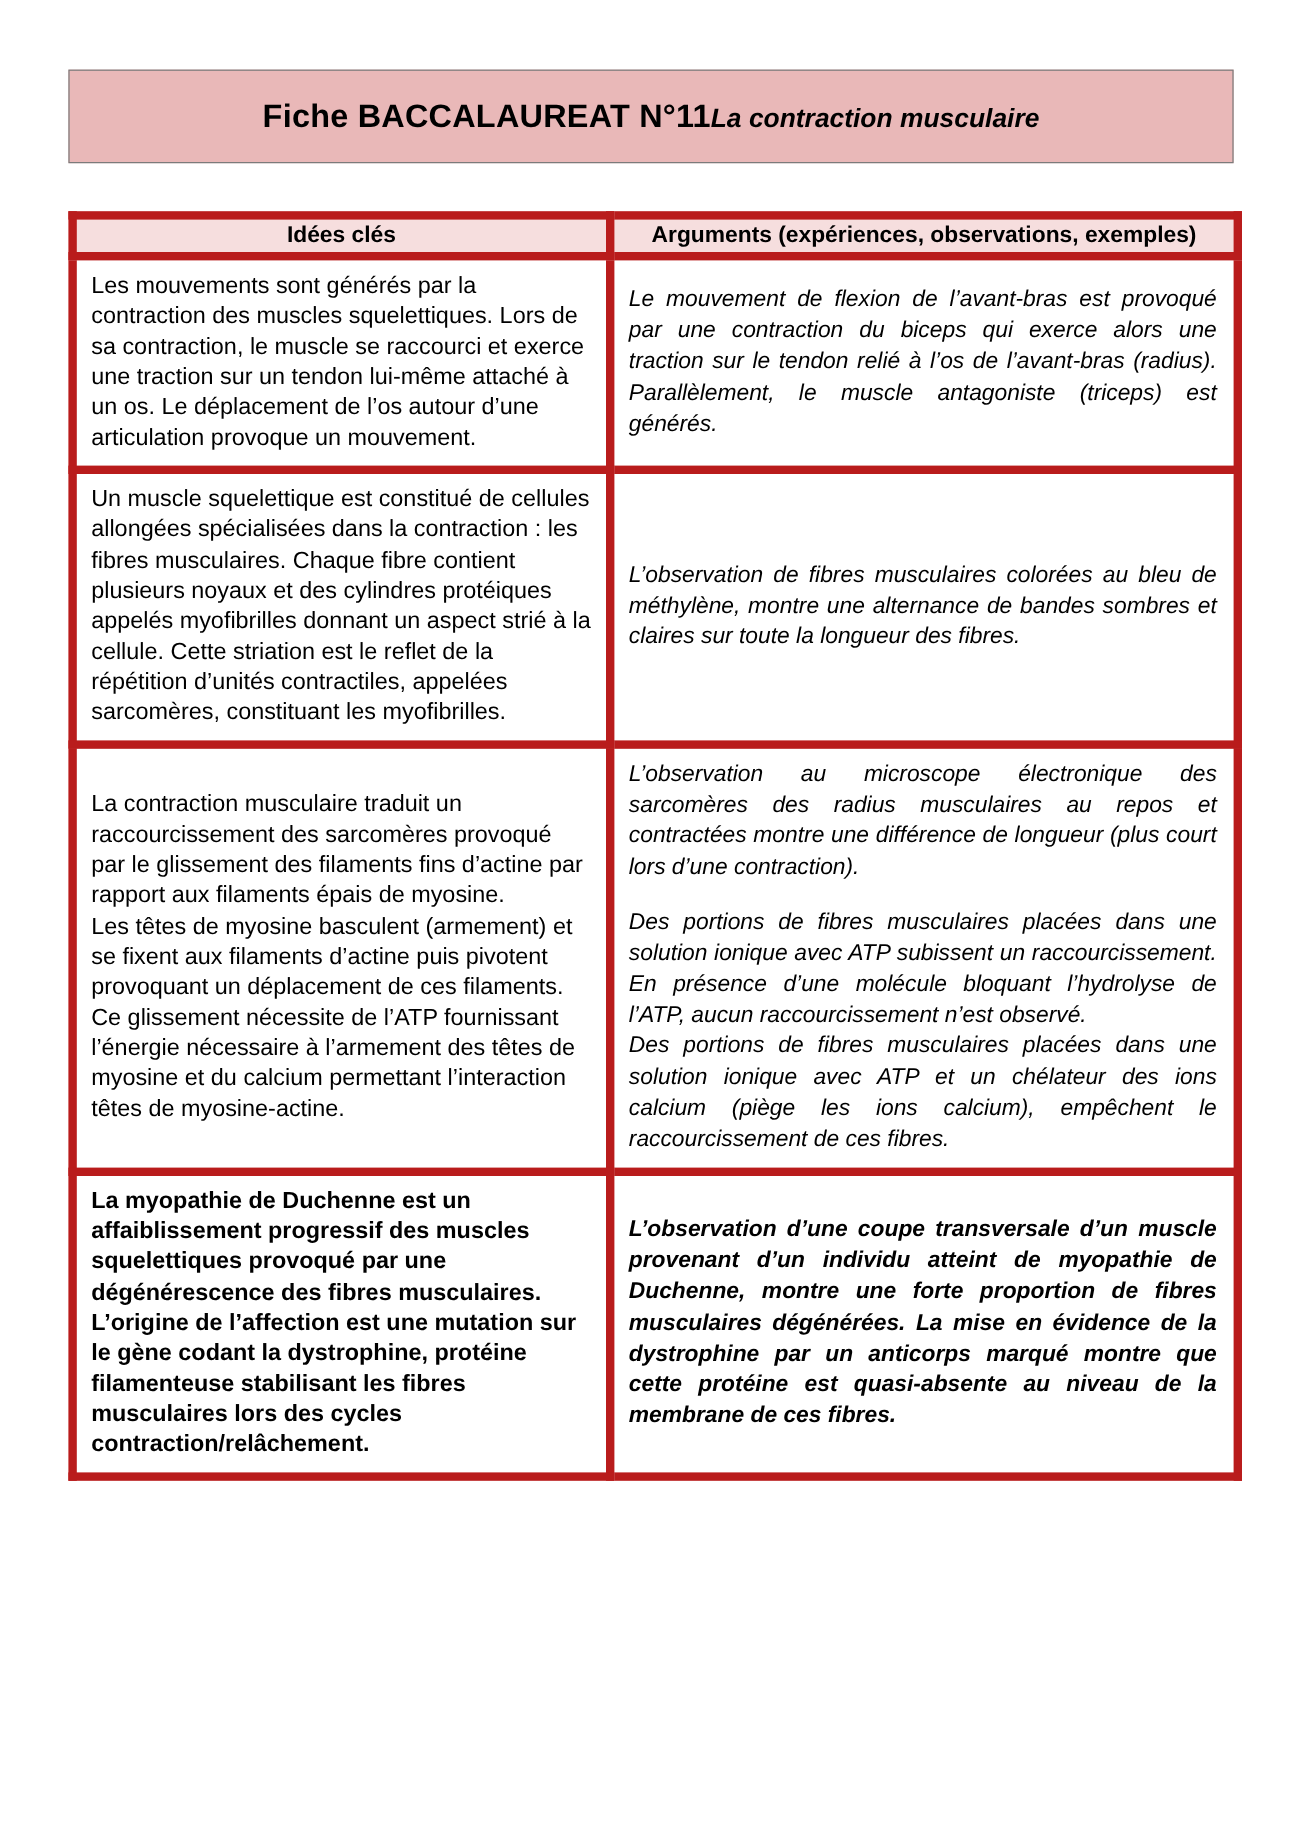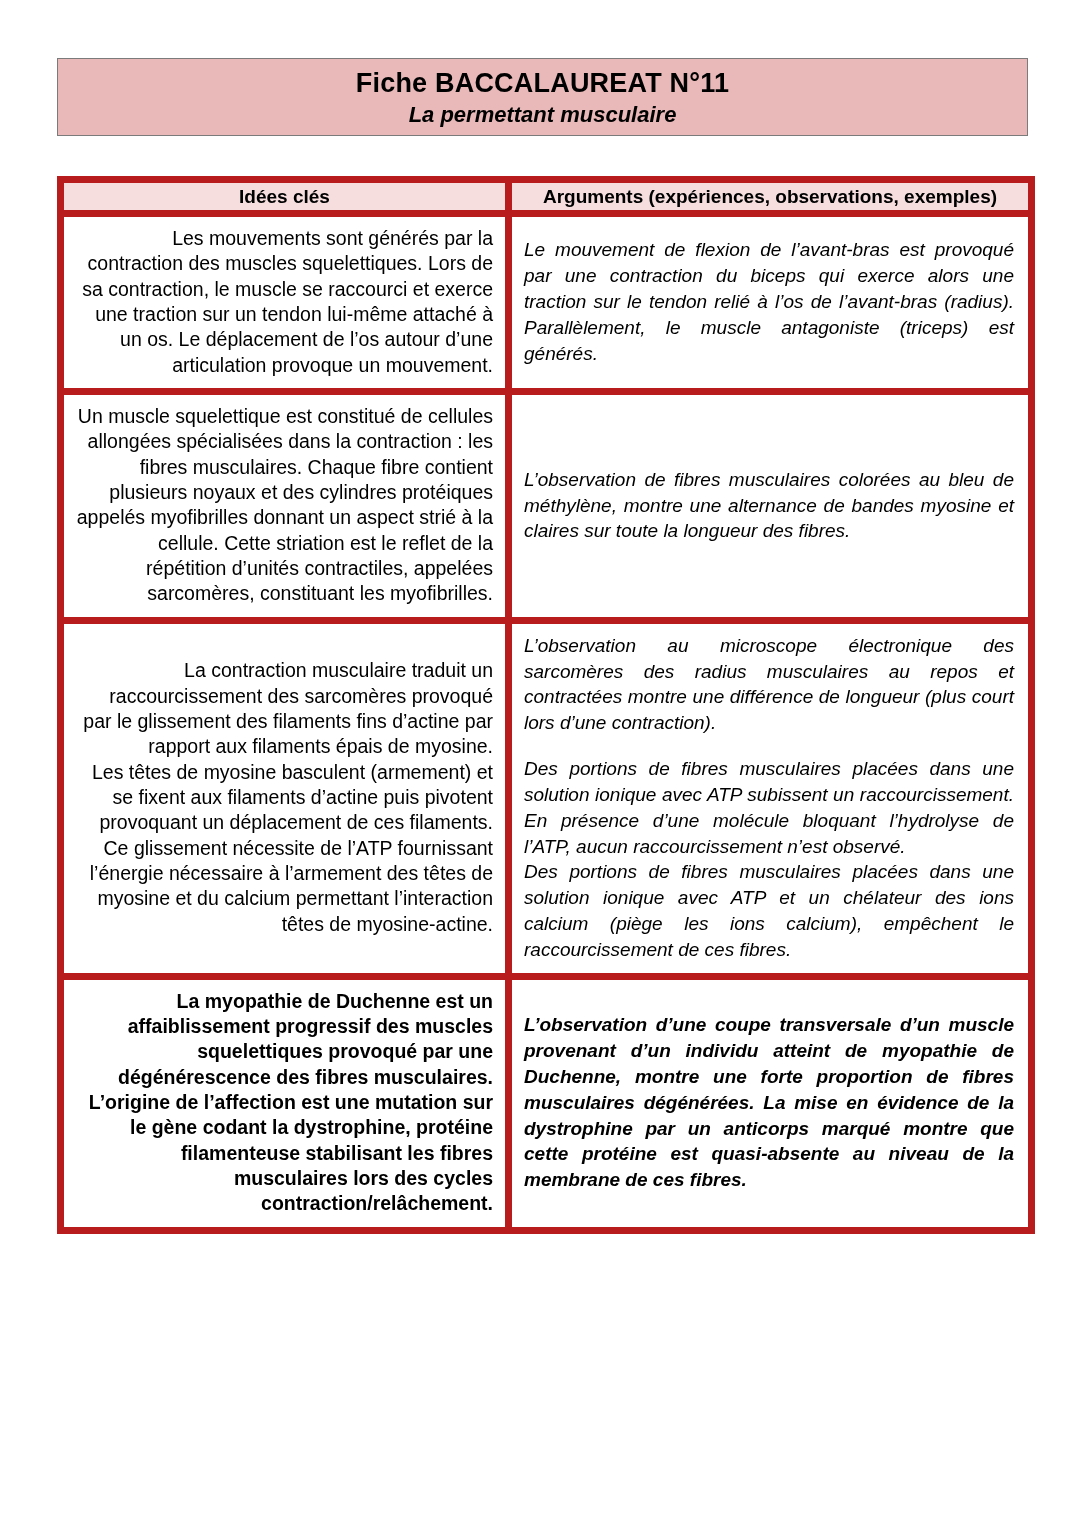--- a/index.html
+++ b/index.html
@@ -29,21 +29,20 @@
   .title-banner {
     position: absolute;
     left: 57px;
     top: 58px;
     width: 971px;
     height: 78px;
     background: #e9b8b8;
     border: 1px solid #7b7b7b;
     box-sizing: border-box;
     display: flex;
-    flex-direction: column;
     align-items: center;
     justify-content: center;
     padding-top: 2px;
   }
   .title-main {
     font-size: 27px;
     font-weight: bold;
     letter-spacing: 0.2px;
     line-height: 1.18;
     text-align: center;
@@ -79,21 +78,21 @@
   thead th {
     background: #f6dede;
     height: 34px;
     font-size: 19px;
     font-weight: bold;
     text-align: center;
     padding: 2px 4px 4px 4px;
   }
 
   td.cell-left {
-    text-align: right;
+    text-align: left;
     font-size: 19.5px;
     line-height: 1.30;
     padding: 9px 12px 10px 12px;
   }
   td.cell-right {
     text-align: justify;
     text-justify: inter-word;
     font-style: italic;
     font-size: 19px;
     line-height: 1.36;
@@ -115,21 +114,21 @@
   tr.row-3 td { height: 352px; }
   tr.row-4 td { height: 200px; font-weight: bold; }
 </style>
 </head>
 <body>
 
 <div class="page">
 
   <div class="title-banner" style="background: rgb(233, 184, 184);">
     <div class="title-main">Fiche BACCALAUREAT N°11</div>
-    <div class="title-sub">La permettant musculaire</div>
+    <div class="title-sub">La contraction musculaire</div>
   </div>
 
   <table class="fiche-table">
     <colgroup>
       <col class="col-left">
       <col class="col-right">
     </colgroup>
     <thead>
       <tr>
         <th style="background: rgb(246, 222, 222);">Idées clés</th>
@@ -139,21 +138,21 @@
     <tbody>
       <tr class="row-1">
         <td class="cell-left">Les mouvements sont générés par la contraction des muscles squelettiques. Lors de sa contraction, le muscle se raccourci et exerce une traction sur un tendon lui-même attaché à un os. Le déplacement de l’os autour d’une articulation provoque un mouvement.</td>
         <td class="cell-right">
             <p>Le mouvement de flexion de l’avant-bras est provoqué par une contraction du biceps qui exerce alors une traction sur le tendon relié à l’os de l’avant-bras (radius). Parallèlement, le muscle antagoniste (triceps) est générés.</p>
           </td>
       </tr>
       <tr class="row-2">
         <td class="cell-left">Un muscle squelettique est constitué de cellules allongées spécialisées dans la contraction : les fibres musculaires. Chaque fibre contient plusieurs noyaux et des cylindres protéiques appelés myofibrilles donnant un aspect strié à la cellule. Cette striation est le reflet de la répétition d’unités contractiles, appelées sarcomères, constituant les myofibrilles.</td>
         <td class="cell-right">
-            <p>L’observation de fibres musculaires colorées au bleu de méthylène, montre une alternance de bandes myosine et claires sur toute la longueur des fibres.</p>
+            <p>L’observation de fibres musculaires colorées au bleu de méthylène, montre une alternance de bandes sombres et claires sur toute la longueur des fibres.</p>
           </td>
       </tr>
       <tr class="row-3">
         <td class="cell-left">La contraction musculaire traduit un raccourcissement des sarcomères provoqué par le glissement des filaments fins d’actine par rapport aux filaments épais de myosine.<br>Les têtes de myosine basculent (armement) et se fixent aux filaments d’actine puis pivotent provoquant un déplacement de ces filaments.<br>Ce glissement nécessite de l’ATP fournissant l’énergie nécessaire à l’armement des têtes de myosine et du calcium permettant l’interaction têtes de myosine-actine.</td>
         <td class="cell-right">
             <p>L’observation au microscope électronique des sarcomères des radius musculaires au repos et contractées montre une différence de longueur (plus court lors d’une contraction).</p>
             <p class="tight">Des portions de fibres musculaires placées dans une solution ionique avec ATP subissent un raccourcissement. En présence d’une molécule bloquant l’hydrolyse de l’ATP, aucun raccourcissement n’est observé.</p>
             <p>Des portions de fibres musculaires placées dans une solution ionique avec ATP et un chélateur des ions calcium (piège les ions calcium), empêchent le raccourcissement de ces fibres.</p>
           </td>
       </tr>

